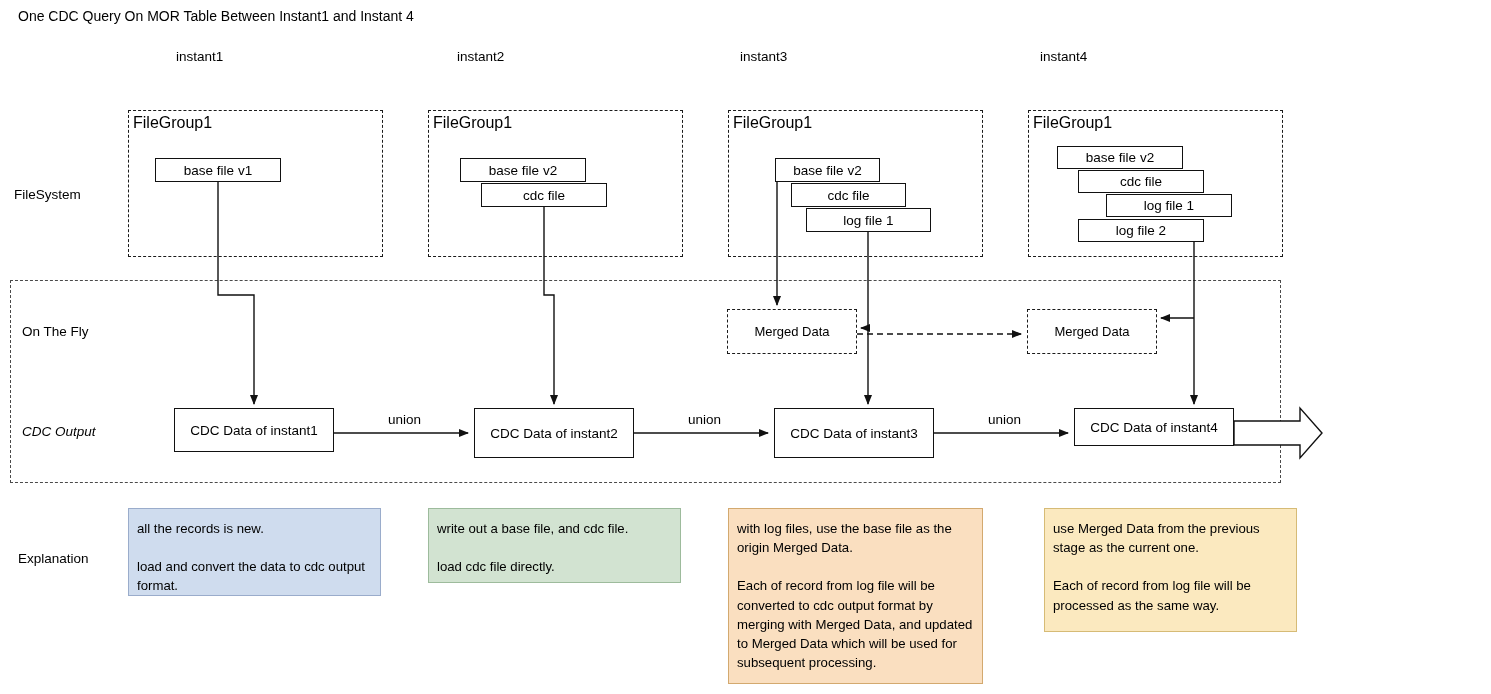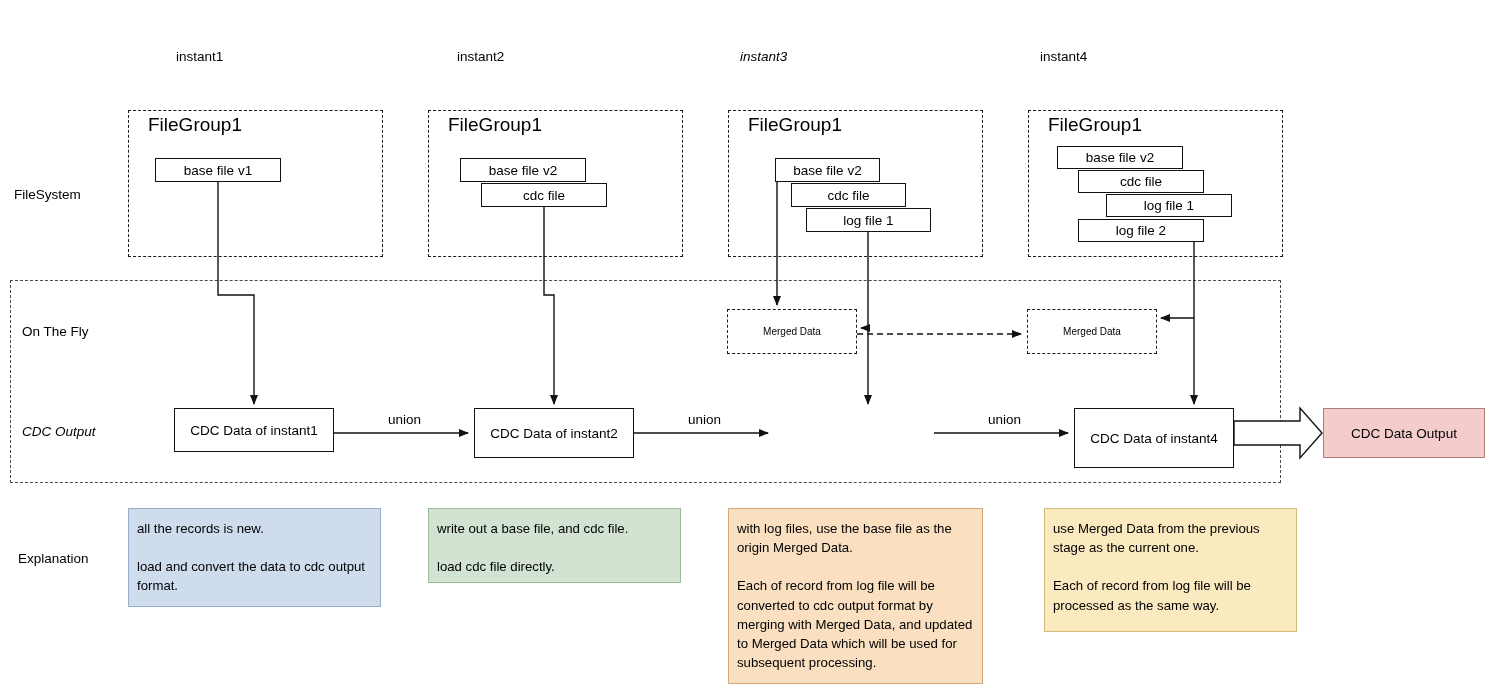--- a/index.html
+++ b/index.html
@@ -48,23 +48,23 @@
     white-space: nowrap;
   }
   .dashgroup {
     position: absolute;
     border: 1.6px dashed #1b1b1b;
     background: transparent;
     box-sizing: border-box;
   }
   .dashgroup > .gname {
     position: absolute;
-    left: 19px;
+    left: 4px;
     top: 3px;
-    font-size: 19px;
+    font-size: 16px;
     white-space: nowrap;
   }
   .filebox {
     position: absolute;
     border: 1.3px solid #111;
     background: #fff;
     box-sizing: border-box;
     font-size: 13.5px;
     display: flex;
     align-items: center;
@@ -75,21 +75,21 @@
     position: absolute;
     border: 1.6px dashed #4a4a4a;
     box-sizing: border-box;
     background: transparent;
   }
   .mergedbox {
     position: absolute;
     border: 1.6px dashed #1b1b1b;
     background: transparent;
     box-sizing: border-box;
-    font-size: 10px;
+    font-size: 13px;
     display: flex;
     align-items: center;
     justify-content: center;
     white-space: nowrap;
   }
   .cdcbox {
     position: absolute;
     border: 1.3px solid #111;
     background: #fff;
     box-sizing: border-box;
@@ -126,24 +126,25 @@
   .exp-blue   { background: #cfdcee; border: 1px solid #9aaccb; }
   .exp-green  { background: #d2e3d1; border: 1px solid #9dbb9c; }
   .exp-orange { background: #fadfc0; border: 1px solid #d3a96f; }
   .exp-yellow { background: #fbe9bf; border: 1px solid #d6bb76; }
 </style>
 </head>
 <body>
 
 <div id="canvas">
 
+  <div class="title">One CDC Query On MOR Table Between Instant1 and Instant 4</div>
 
   <div class="colhead" style="left:140px; top:49px;padding-left:36px;">instant1</div>
   <div class="colhead" style="left:440px; top:49px;padding-left:17px;">instant2</div>
-  <div class="colhead" style="left:740px; top:49px;font-style:italic;">instant3</div>
+  <div class="colhead" style="left:740px; top:49px;">instant3</div>
   <div class="colhead" style="left:1040px; top:49px;">instant4</div>
 
   <div class="rowlabel" style="left:14px; top:187px;">FileSystem</div>
   <div class="rowlabel" style="left:22px; top:324px;">On The Fly</div>
   <div class="rowlabel" style="left:22px; top:424px;font-style:italic;">CDC Output</div>
   <div class="rowlabel" style="left:18px; top:537px;margin-top:14px;">Explanation</div>
 
   <div class="dashgroup" style="left:128px; top:110px; width:255px; height:147px;">
     <span class="gname">FileGroup1</span>
   </div>
@@ -170,29 +171,29 @@
   <div class="filebox" style="left:1106px; top:194px; width:126px; height:23px;">log file 1</div>
   <div class="filebox" style="left:1078px; top:219px; width:126px; height:23px;">log file 2</div>
 
   <div class="bigdash" style="left:10px; top:280px; width:1271px; height:203px;"></div>
 
   <div class="mergedbox" style="left:727px; top:309px; width:130px; height:45px;">Merged Data</div>
   <div class="mergedbox" style="left:1027px; top:309px; width:130px; height:45px;">Merged Data</div>
 
   <div class="cdcbox" style="left:174px; top:408px; width:160px; height:44px;">CDC Data of instant1</div>
   <div class="cdcbox" style="left:474px; top:408px; width:160px; height:50px;">CDC Data of instant2</div>
-  <div class="cdcbox" style="left:1074px; top:408px; width:160px; height:60px;">CDC Data of instant4</div>
+  <div class="cdcbox" style="left:774px; top:408px; width:160px; height:50px;">CDC Data of instant3</div>
+  <div class="cdcbox" style="left:1074px; top:408px; width:160px; height:38px;">CDC Data of instant4</div>
 
   <div class="unionlbl" style="left:388px; top:412px;">union</div>
   <div class="unionlbl" style="left:688px; top:412px;">union</div>
   <div class="unionlbl" style="left:988px; top:412px;">union</div>
 
-  <div class="outbox" style="left:1323px; top:408px; width:162px; height:50px;">CDC Data Output</div>
-
-  <div class="expbox exp-blue" style="left:128px; top:508px; width:253px; height:99px;">all the records is new.
+
+  <div class="expbox exp-blue" style="left:128px; top:508px; width:253px; height:88px;">all the records is new.
 
 load and convert the data to cdc output format.</div>
   <div class="expbox exp-green" style="left:428px; top:508px; width:253px; height:75px;">write out a base file, and cdc file.
 
 load cdc file directly.</div>
   <div class="expbox exp-orange" style="left:728px; top:508px; width:255px; height:176px;">with log files, use the base file as the origin Merged Data.
 
 Each of record from log file will be converted to cdc output format by merging with Merged Data, and updated to Merged Data which will be used for subsequent processing.</div>
   <div class="expbox exp-yellow" style="left:1044px; top:508px; width:253px; height:124px;">use Merged Data from the previous stage as the current one.
 

